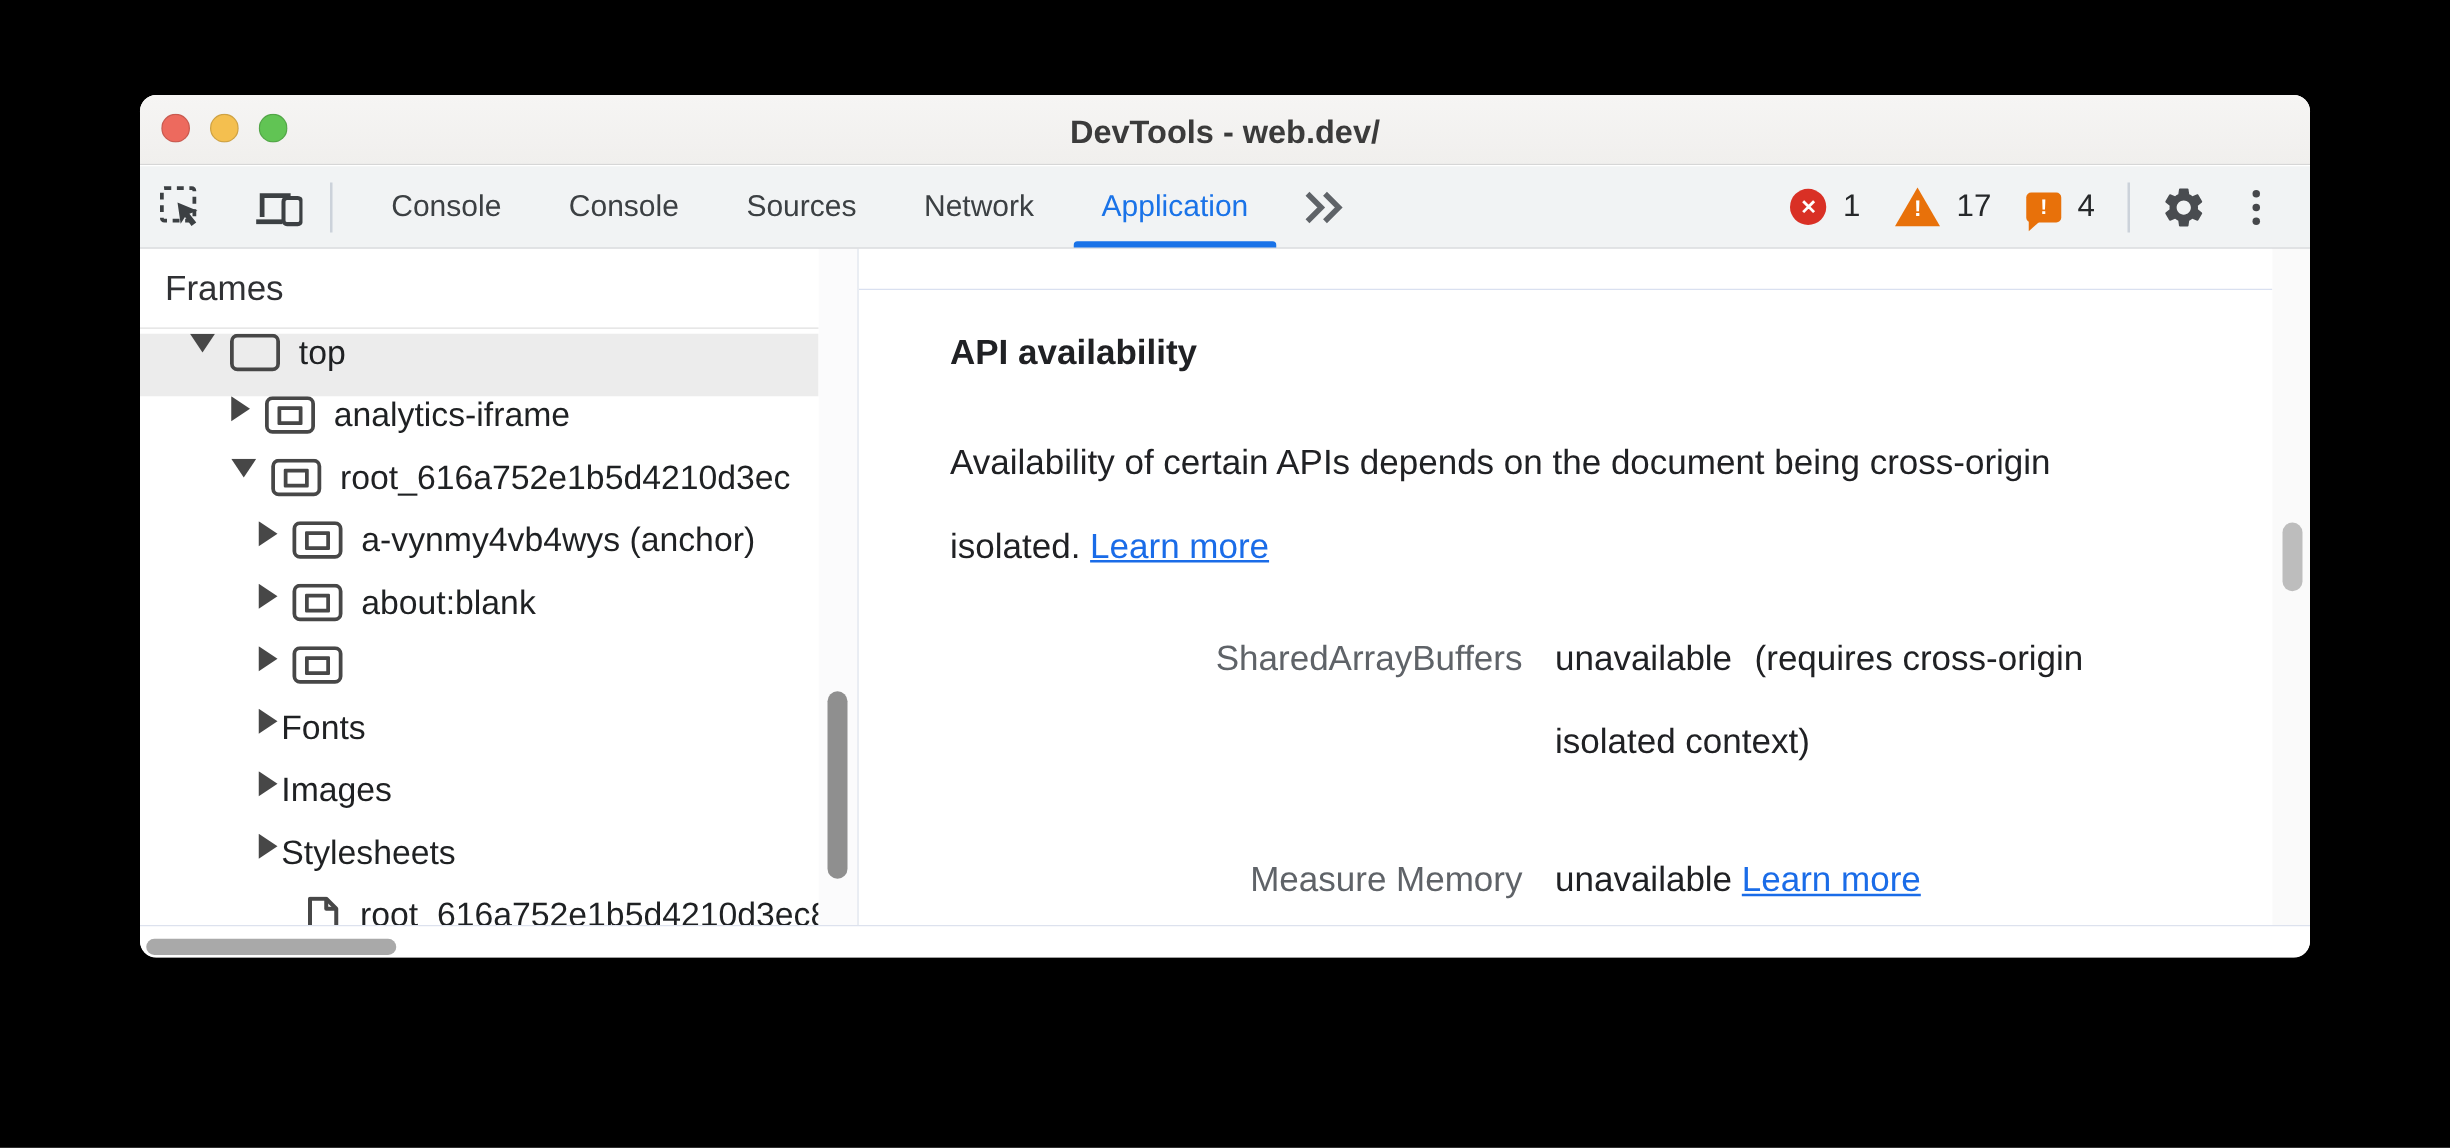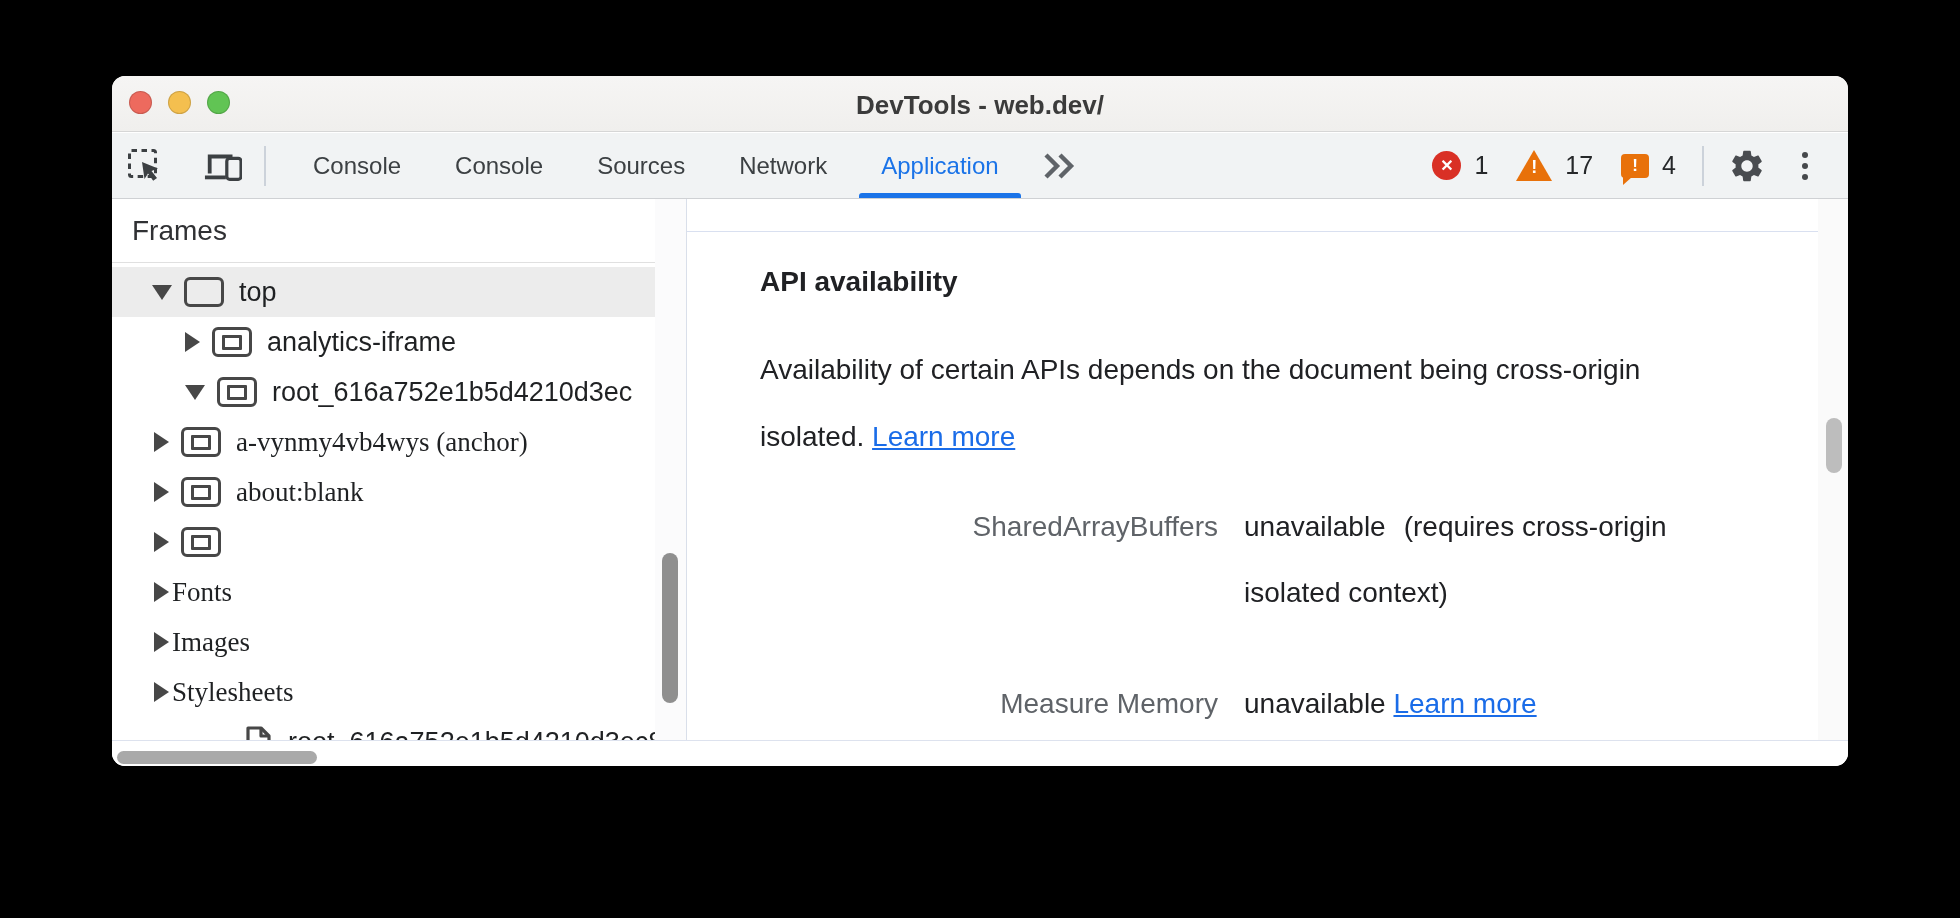--- a/index.html
+++ b/index.html
@@ -81,27 +81,27 @@
   .sidebar {
     position:absolute; left:0; top:123px; width:543px; height:541px; background:#fff; overflow:hidden;
   }
   .frames-header {
     position:absolute; left:0; top:0; width:100%; height:64px;
     border-bottom:1px solid #e0e0e0; display:flex; align-items:center; padding-left:20px;
     font-size:28px; color:#303134;
   }
   .tree { position:absolute; left:0; top:64px; width:100%; height:477px; overflow:hidden; }
   .trow {
-    position:relative; height:50px; display:flex; align-items:center;
+    position:relative; height:50px; display:flex; 
     white-space:nowrap; overflow:hidden; font-size:27px; color:#1f2123;
   }
   .trow.selected { background:#ececec; }
   .trow.first { margin-top:4px; }
   .ind1 { padding-left:40px; } .ind2 { padding-left:73px; }
-  .ind3 { padding-left:42px;font-family:Liberation Serif, serif; } .ind4 { padding-left:133px; }
+  .ind3 { padding-left:95px; } .ind4 { padding-left:133px; }
   .arrow { flex:0 0 auto; width:0; height:0; margin-right:12px; }
   .arrow.right { border-top:10px solid transparent; border-bottom:10px solid transparent; border-left:15px solid #474747; }
   .arrow.down { border-left:10px solid transparent; border-right:10px solid transparent; border-top:15px solid #474747; }
   .arrow.tight { margin-right:3px; }
   .ficon {
     flex:0 0 auto; width:40px; height:30px; border:3.5px solid #474747; border-radius:6px;
     margin-right:15px; display:flex; align-items:center; justify-content:center;
   }
   .ficon.iframe::after { content:""; width:14px; height:9px; border:3px solid #474747; border-radius:1px; }
   .docicon { flex:0 0 auto; margin-right:16px; display:flex; }

